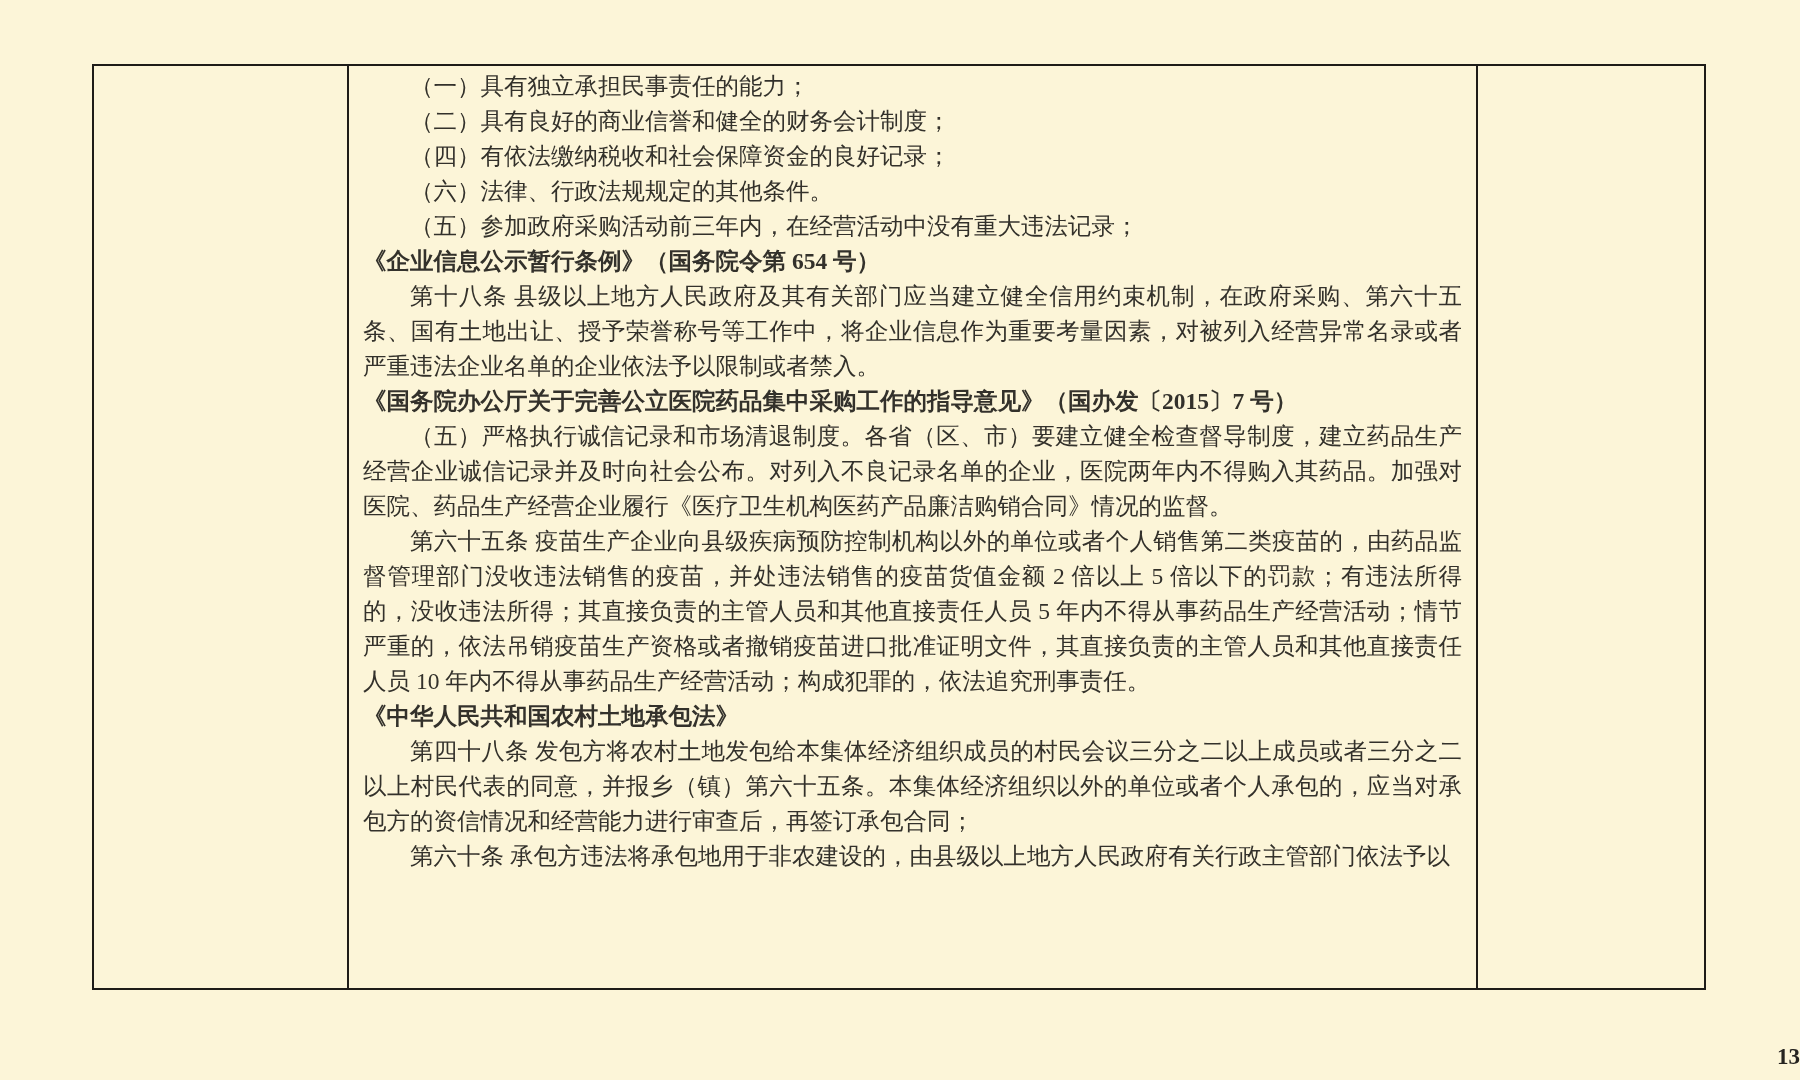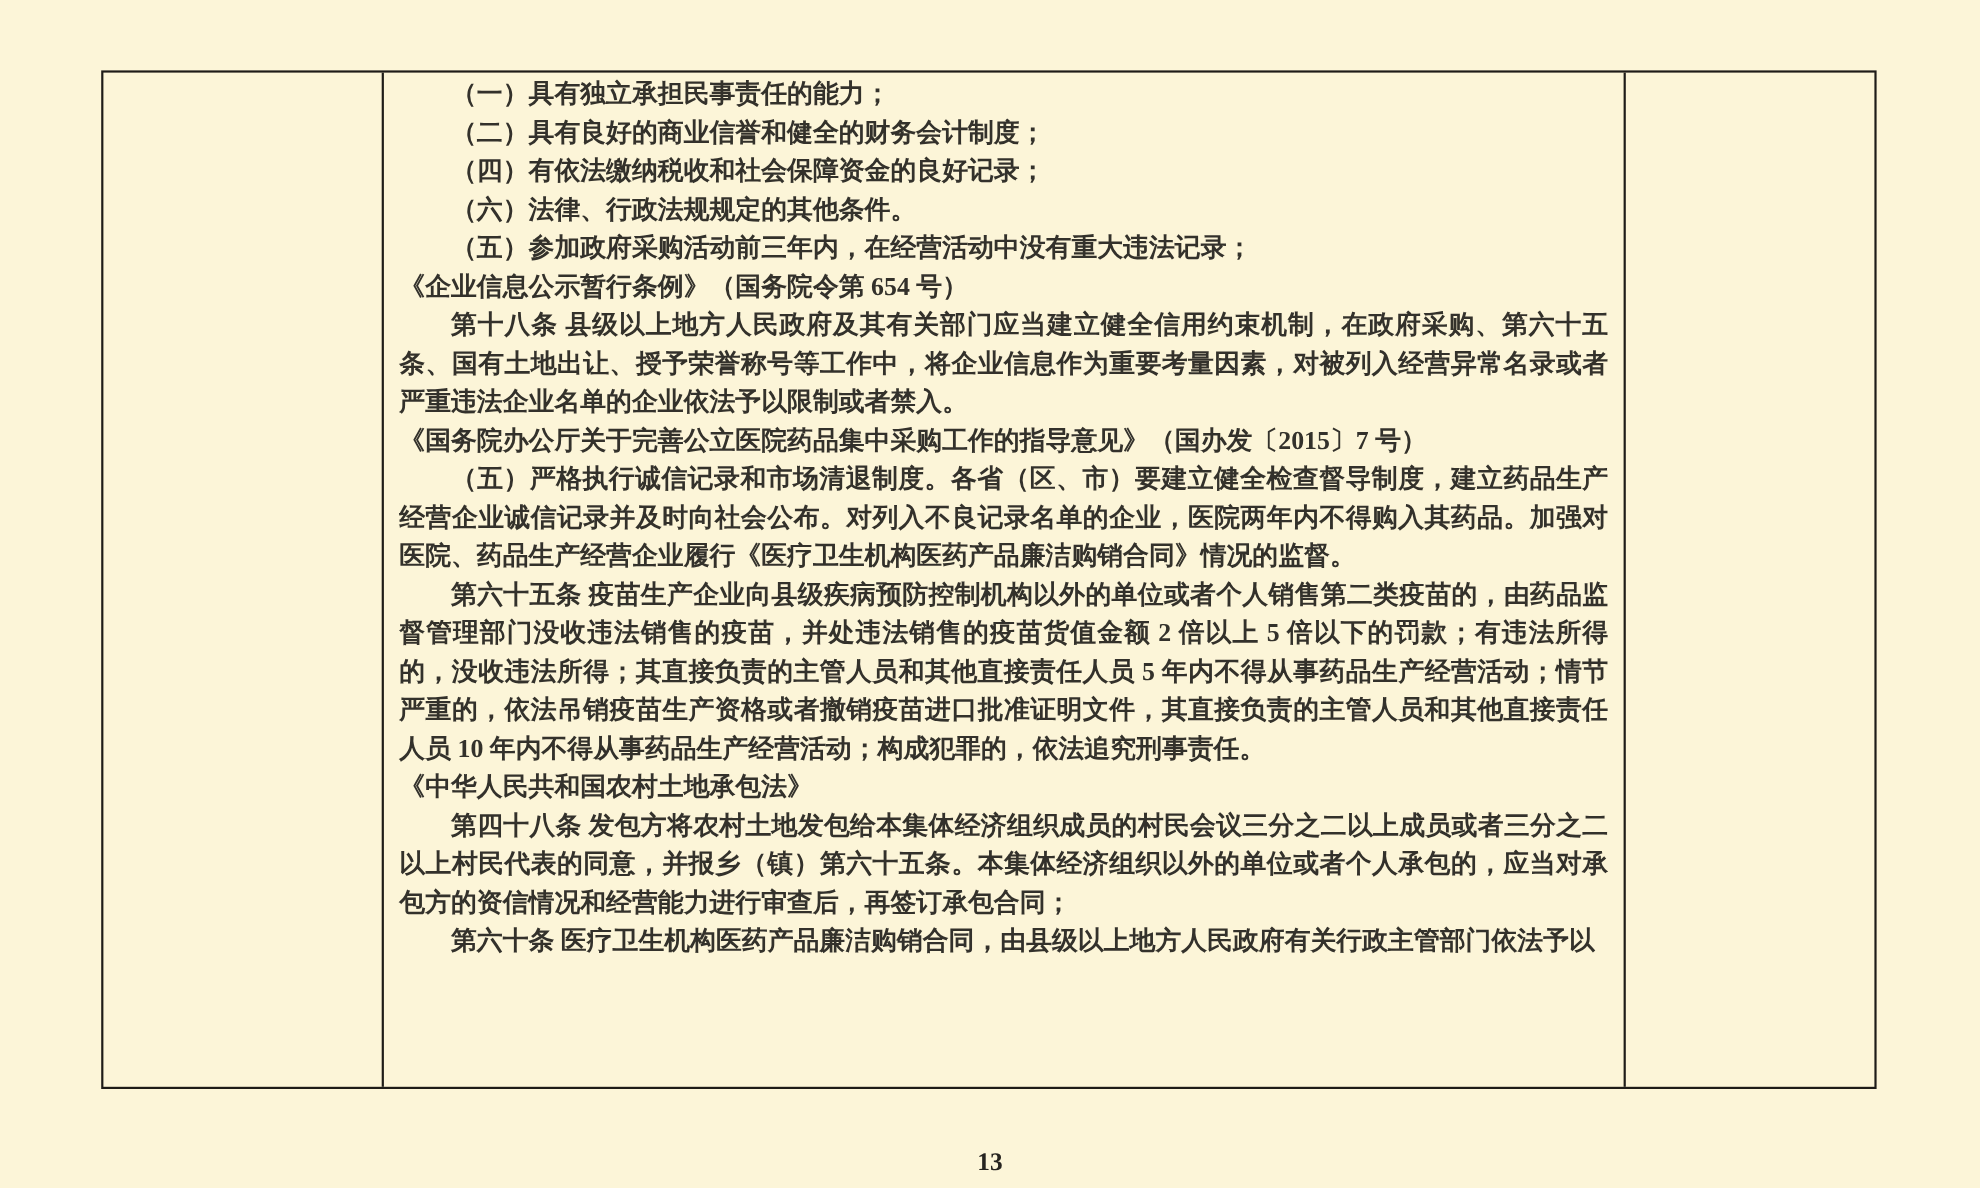--- a/index.html
+++ b/index.html
@@ -48,32 +48,31 @@
     border-left: 2px solid var(--border);
   }
   .para {
     margin: 0;
     font-size: 23.5px;
     line-height: 35px;
     color: var(--text);
     text-align: justify;
     text-indent: 2em;
     font-family: "Liberation Serif", "DejaVu Serif", serif;
-    font-weight: bold;
   }
   .para.heading {
     font-weight: 700;
     text-indent: 0;
   }
   .page-number {
     position: absolute;
     top: 1044px;
     left: 0;
     width: 100%;
-    text-align: center;
+    text-align: right;
     font-size: 23px;
     font-weight: 700;
     color: #262420;
     font-family: "Liberation Serif", "DejaVu Serif", serif;
   }
 </style>
 </head>
 <body>
 
 <div class="doc-table">
@@ -84,18 +83,18 @@
       <p class="para body">（四）有依法缴纳税收和社会保障资金的良好记录；</p>
       <p class="para body">（六）法律、行政法规规定的其他条件。</p>
       <p class="para body">（五）参加政府采购活动前三年内，在经营活动中没有重大违法记录；</p>
       <p class="para heading">《企业信息公示暂行条例》（国务院令第 654 号）</p>
       <p class="para body">第十八条 县级以上地方人民政府及其有关部门应当建立健全信用约束机制，在政府采购、第六十五条、国有土地出让、授予荣誉称号等工作中，将企业信息作为重要考量因素，对被列入经营异常名录或者严重违法企业名单的企业依法予以限制或者禁入。</p>
       <p class="para heading">《国务院办公厅关于完善公立医院药品集中采购工作的指导意见》（国办发〔2015〕7 号）</p>
       <p class="para body">（五）严格执行诚信记录和市场清退制度。各省（区、市）要建立健全检查督导制度，建立药品生产经营企业诚信记录并及时向社会公布。对列入不良记录名单的企业，医院两年内不得购入其药品。加强对医院、药品生产经营企业履行《医疗卫生机构医药产品廉洁购销合同》情况的监督。</p>
       <p class="para body">第六十五条 疫苗生产企业向县级疾病预防控制机构以外的单位或者个人销售第二类疫苗的，由药品监督管理部门没收违法销售的疫苗，并处违法销售的疫苗货值金额 2 倍以上 5 倍以下的罚款；有违法所得的，没收违法所得；其直接负责的主管人员和其他直接责任人员 5 年内不得从事药品生产经营活动；情节严重的，依法吊销疫苗生产资格或者撤销疫苗进口批准证明文件，其直接负责的主管人员和其他直接责任人员 10 年内不得从事药品生产经营活动；构成犯罪的，依法追究刑事责任。</p>
       <p class="para heading">《中华人民共和国农村土地承包法》</p>
       <p class="para body">第四十八条 发包方将农村土地发包给本集体经济组织成员的村民会议三分之二以上成员或者三分之二以上村民代表的同意，并报乡（镇）第六十五条。本集体经济组织以外的单位或者个人承包的，应当对承包方的资信情况和经营能力进行审查后，再签订承包合同；</p>
-      <p class="para body">第六十条 医疗卫生机构医药产品廉洁购销合同，由县级以上地方人民政府有关行政主管部门依法予以</p>
+      <p class="para body">第六十条 承包方违法将承包地用于非农建设的，由县级以上地方人民政府有关行政主管部门依法予以</p>
     </div>
   <div class="cell cell-right"></div>
 </div>
 
 <div class="page-number">13</div>
 
 </body></html>

